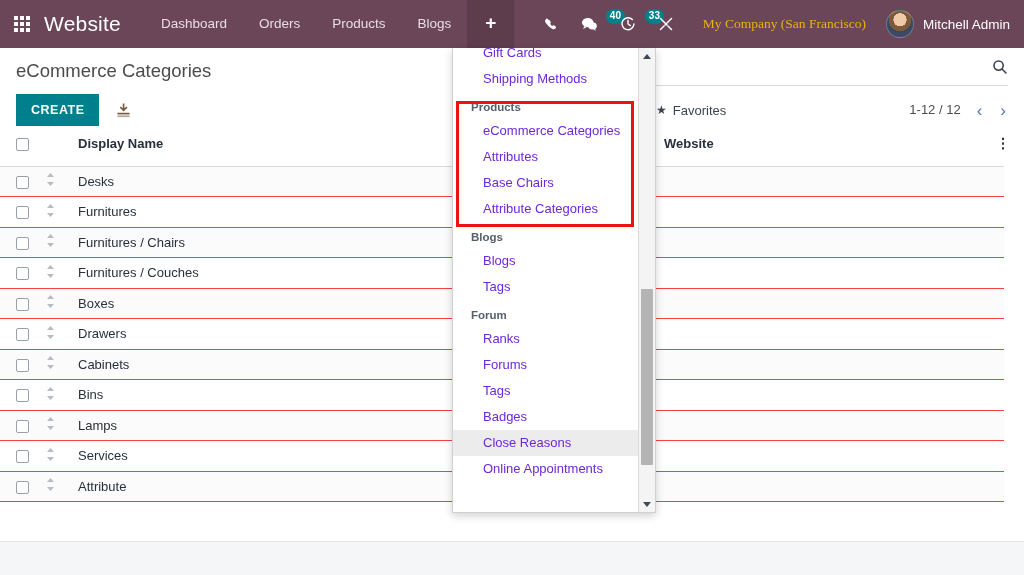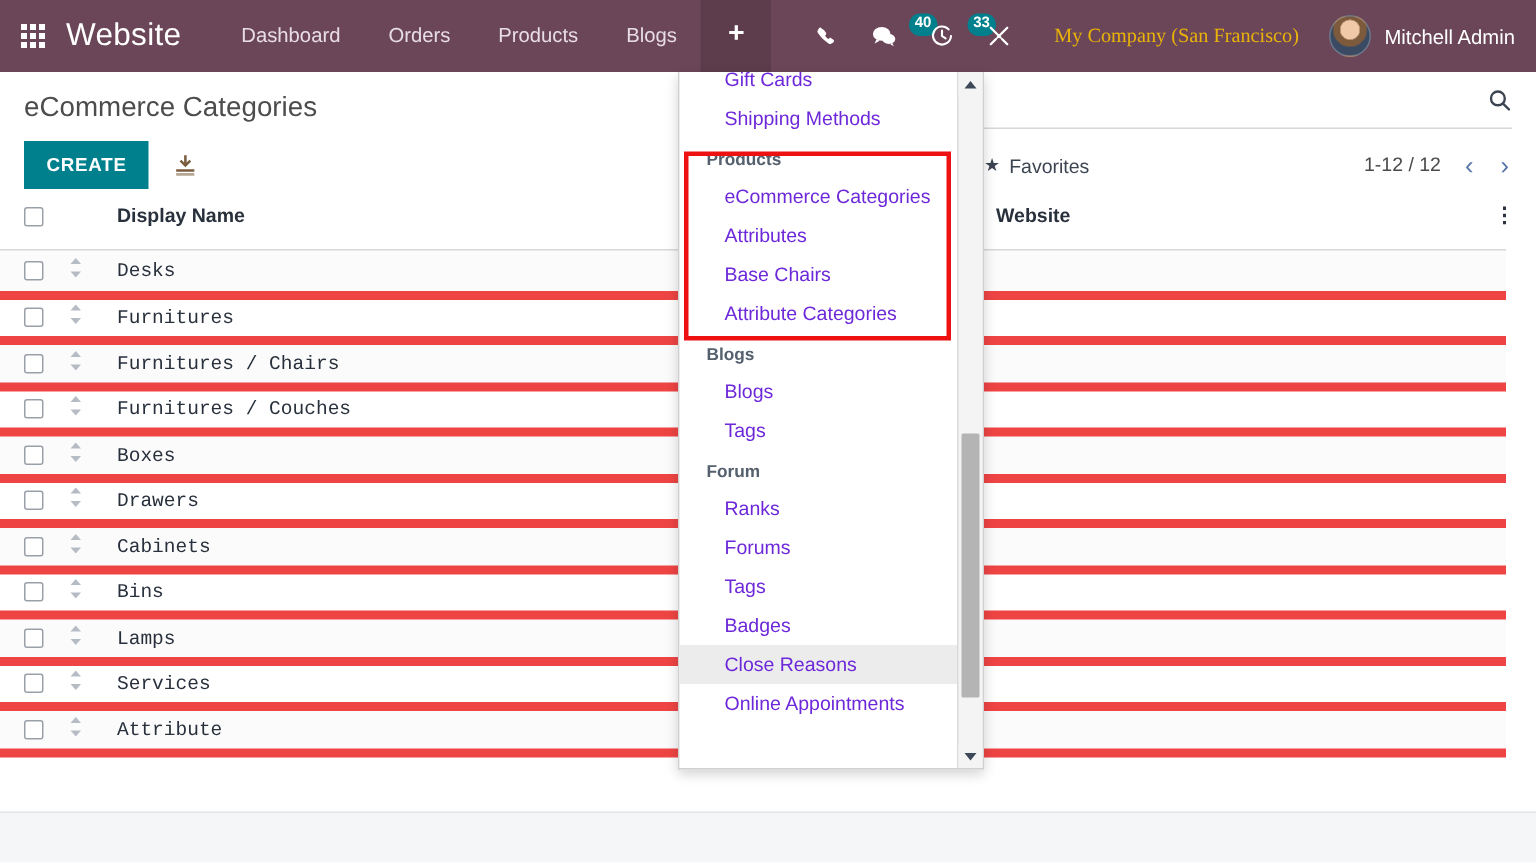--- a/index.html
+++ b/index.html
@@ -136,21 +136,21 @@
     border-bottom: 1px solid #d8d8d8; background: #ffffff;
     padding: 0; vertical-align: middle;
   }
   th.c-check, td.c-check { width: 46px; padding-left: 16px; }
   th.c-drag,  td.c-drag  { width: 32px; }
   th.c-name,  td.c-name  { width: 570px; }
   th.c-site,  td.c-site  { width: 330px; padding-left: 16px; }
   th.c-opt,   td.c-opt   { width: 46px; text-align: right; padding-right: 14px; }
   tbody td {
     height: 30.5px; font-size: 13px; color: #28303c;
-    border-bottom: 6px solid #ef4444; padding: 0; vertical-align: middle; font-family: Liberation Mono, monospace;
+    border-bottom: 1px solid #ef4444; padding: 0; vertical-align: middle;
   }
   tbody tr:nth-child(odd) { background: #fbfbfc; }
   tbody tr:nth-child(even) { background: #ffffff; }
   .cb {
     width: 13px; height: 13px; border: 1px solid #9aa0a8;
     background: #fff; border-radius: 2px; display: inline-block;
     vertical-align: middle; cursor: pointer;
   }
   .drag-handle {
     color: #b6bcc4; font-size: 11px; cursor: grab;

